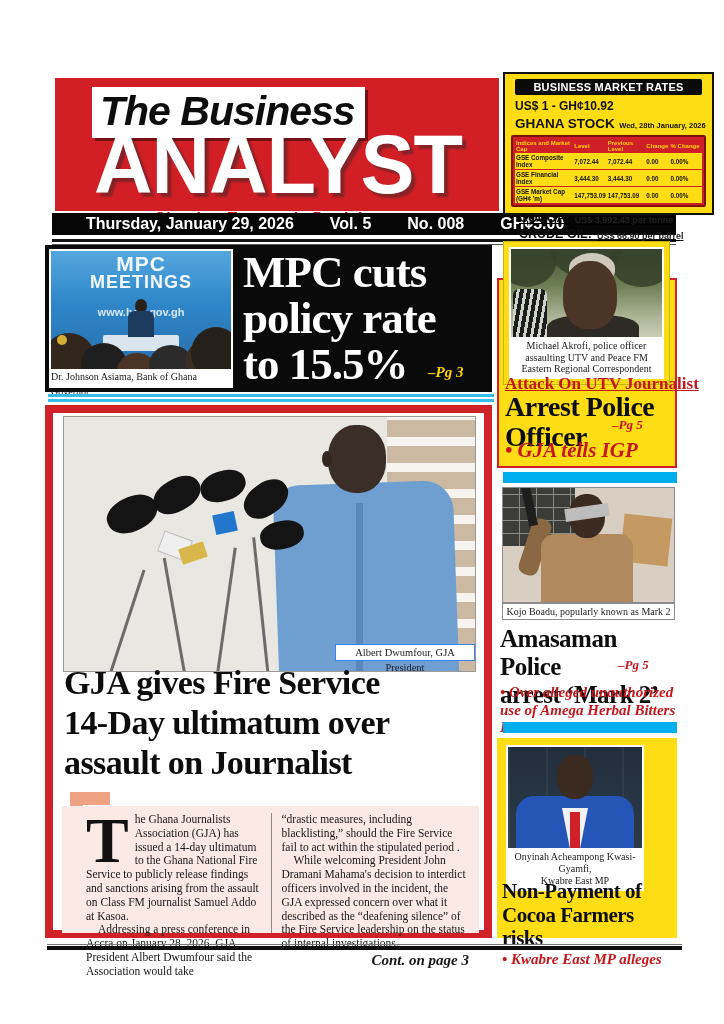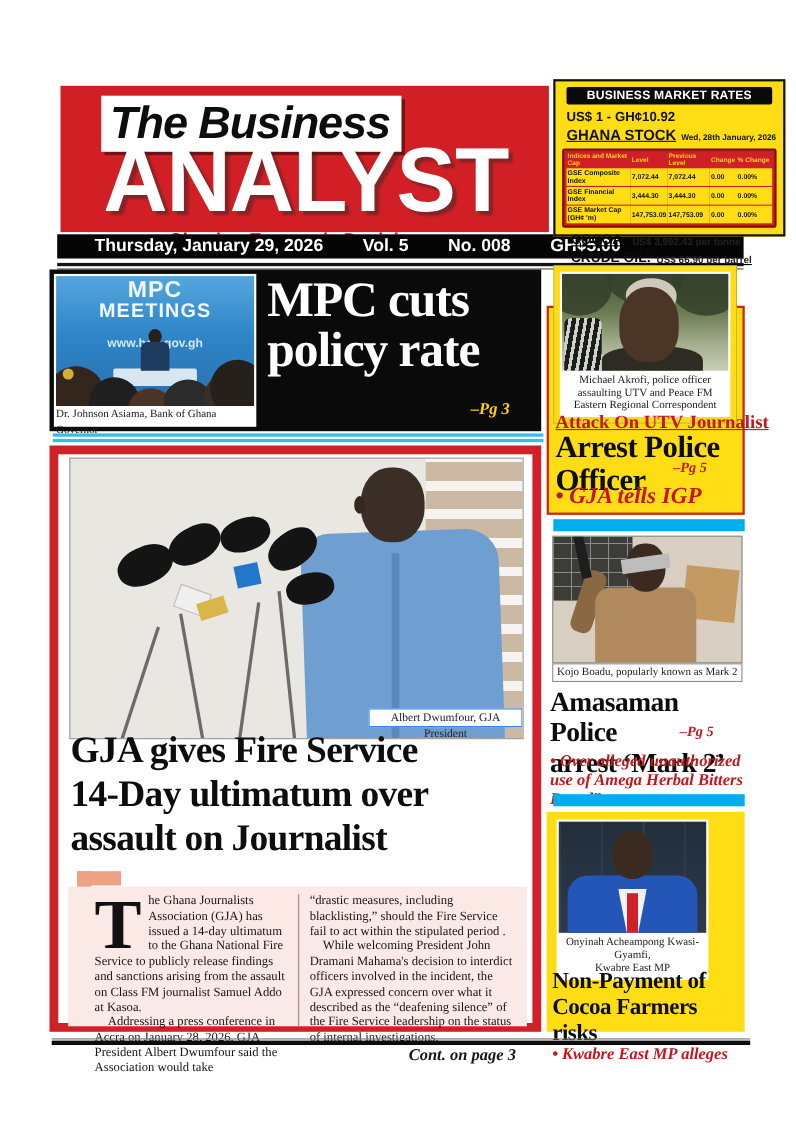--- a/index.html
+++ b/index.html
@@ -24,21 +24,21 @@
   .datebar span:first-child { margin-left:34px; }
   .toprule { left:52px; top:239px; width:624px; height:0; border-top:3px solid #141414; }
   .toprule2 { left:52px; top:244px; width:624px; height:0; border-top:1px solid #555; }
 
   
   .market { left:503px; top:72px; width:211px; height:143px; background:#ffdd15; border:2px solid #111; padding:4px 6px; }
   .market-head { background:#0a0a0a; color:#fff; font-weight:bold; font-size:11px; text-align:center;
     height:16px; line-height:16px; border-radius:2px; margin:1px 4px 4px 4px; letter-spacing:0.2px; }
   .market-fx { font-size:12px; font-weight:bold; color:#111; margin-left:4px; }
   .market-stock { margin-left:4px; margin-top:1px; }
-  .market-stock b { font-size:13.5px; color:#111;text-decoration:underline; }
+  .market-stock b { font-size:13.5px; color:#111; }
   .market-stock small { font-size:7.5px; font-weight:bold; color:#111; }
   .mtable { margin-top:3px; background:#cf2027; border:2px solid #7e1010; border-radius:2px; padding:2px 2px; }
   .mtable table { width:100%; border-collapse:collapse; }
   .mtable th { color:#ffd400; font-size:6px; text-align:left; padding:1px 1px; }
   .mtable td { background:#ffdd15; color:#111; font-size:6.3px; font-weight:bold; padding:1px 1px; }
   .mtable tr.gap td { background:transparent; height:1px; padding:0; }
   .commod { margin-top:4px; }
   .commod .crow { display:flex; align-items:flex-end; margin:2px 0 0 8px;text-decoration:underline; }
   .commod .clabel { font-size:12.5px; font-weight:bold; color:#0d0d0d; margin-right:5px; }
   .commod .cval { font-size:9px; font-weight:bold; color:#222; }
@@ -286,20 +286,21 @@
       <div class="blob" style="left:98px; bottom:-16px; width:44px; height:40px; background:#2b2b2b;"></div>
       <div class="blob" style="left:134px; bottom:-16px; width:48px; height:46px; background:#3a2d22;"></div>
       <div class="blob" style="right:-10px; bottom:-10px; width:50px; height:52px; background:#26201a;"></div>
       <div class="mpc-emblem"></div>
     </div>
     <div class="mpc-caption">Dr. Johnson Asiama, Bank of Ghana Governor</div>
   </div>
   <div class="abs mpc-headline">
     <div>MPC cuts</div>
     <div>policy rate</div>
+    <div>to 15.5%</div>
   </div>
   <div class="abs mpc-pgref">–Pg 3</div>
   <div class="abs cyan-rule-left"></div>
 
   <div class="abs attack-outer"></div>
   <div class="abs attack-panel">
     <div class="attack-photo">
       <div class="tree" style="left:-14px; top:-18px; width:60px; height:56px;"></div>
       <div class="tree" style="left:40px; top:-22px; width:70px; height:50px;"></div>
       <div class="tree" style="right:-12px; top:-14px; width:64px; height:52px;"></div>

